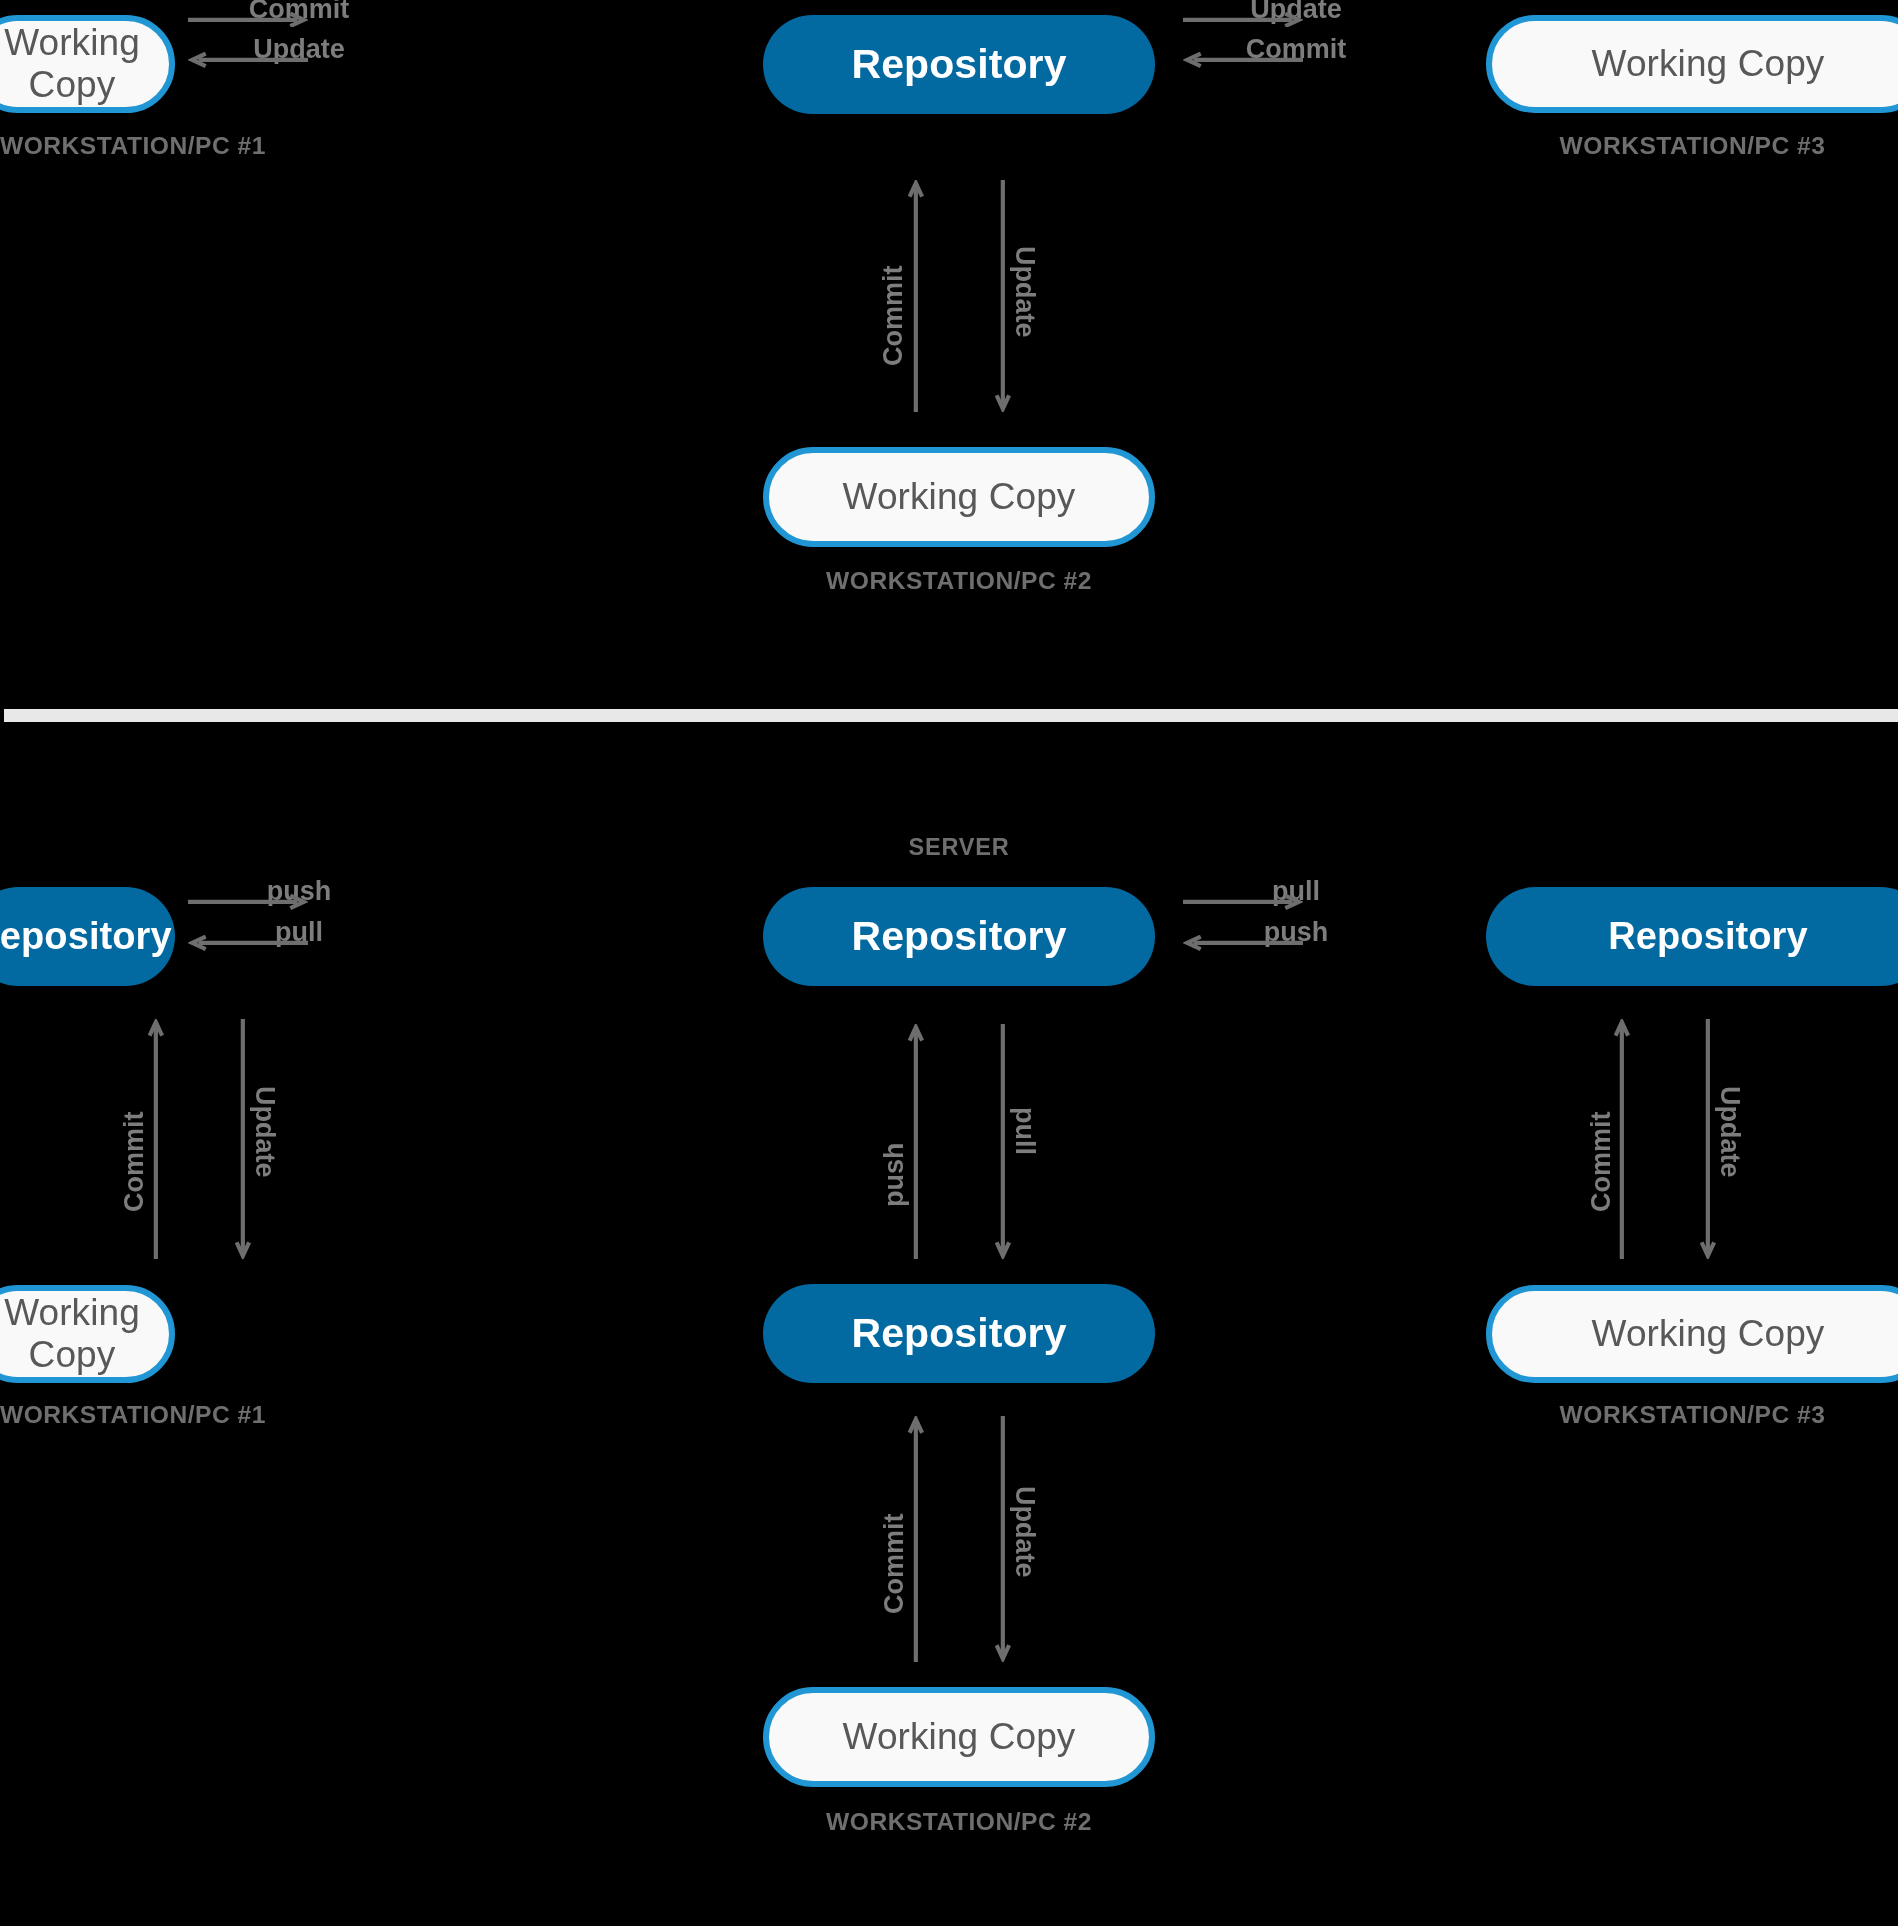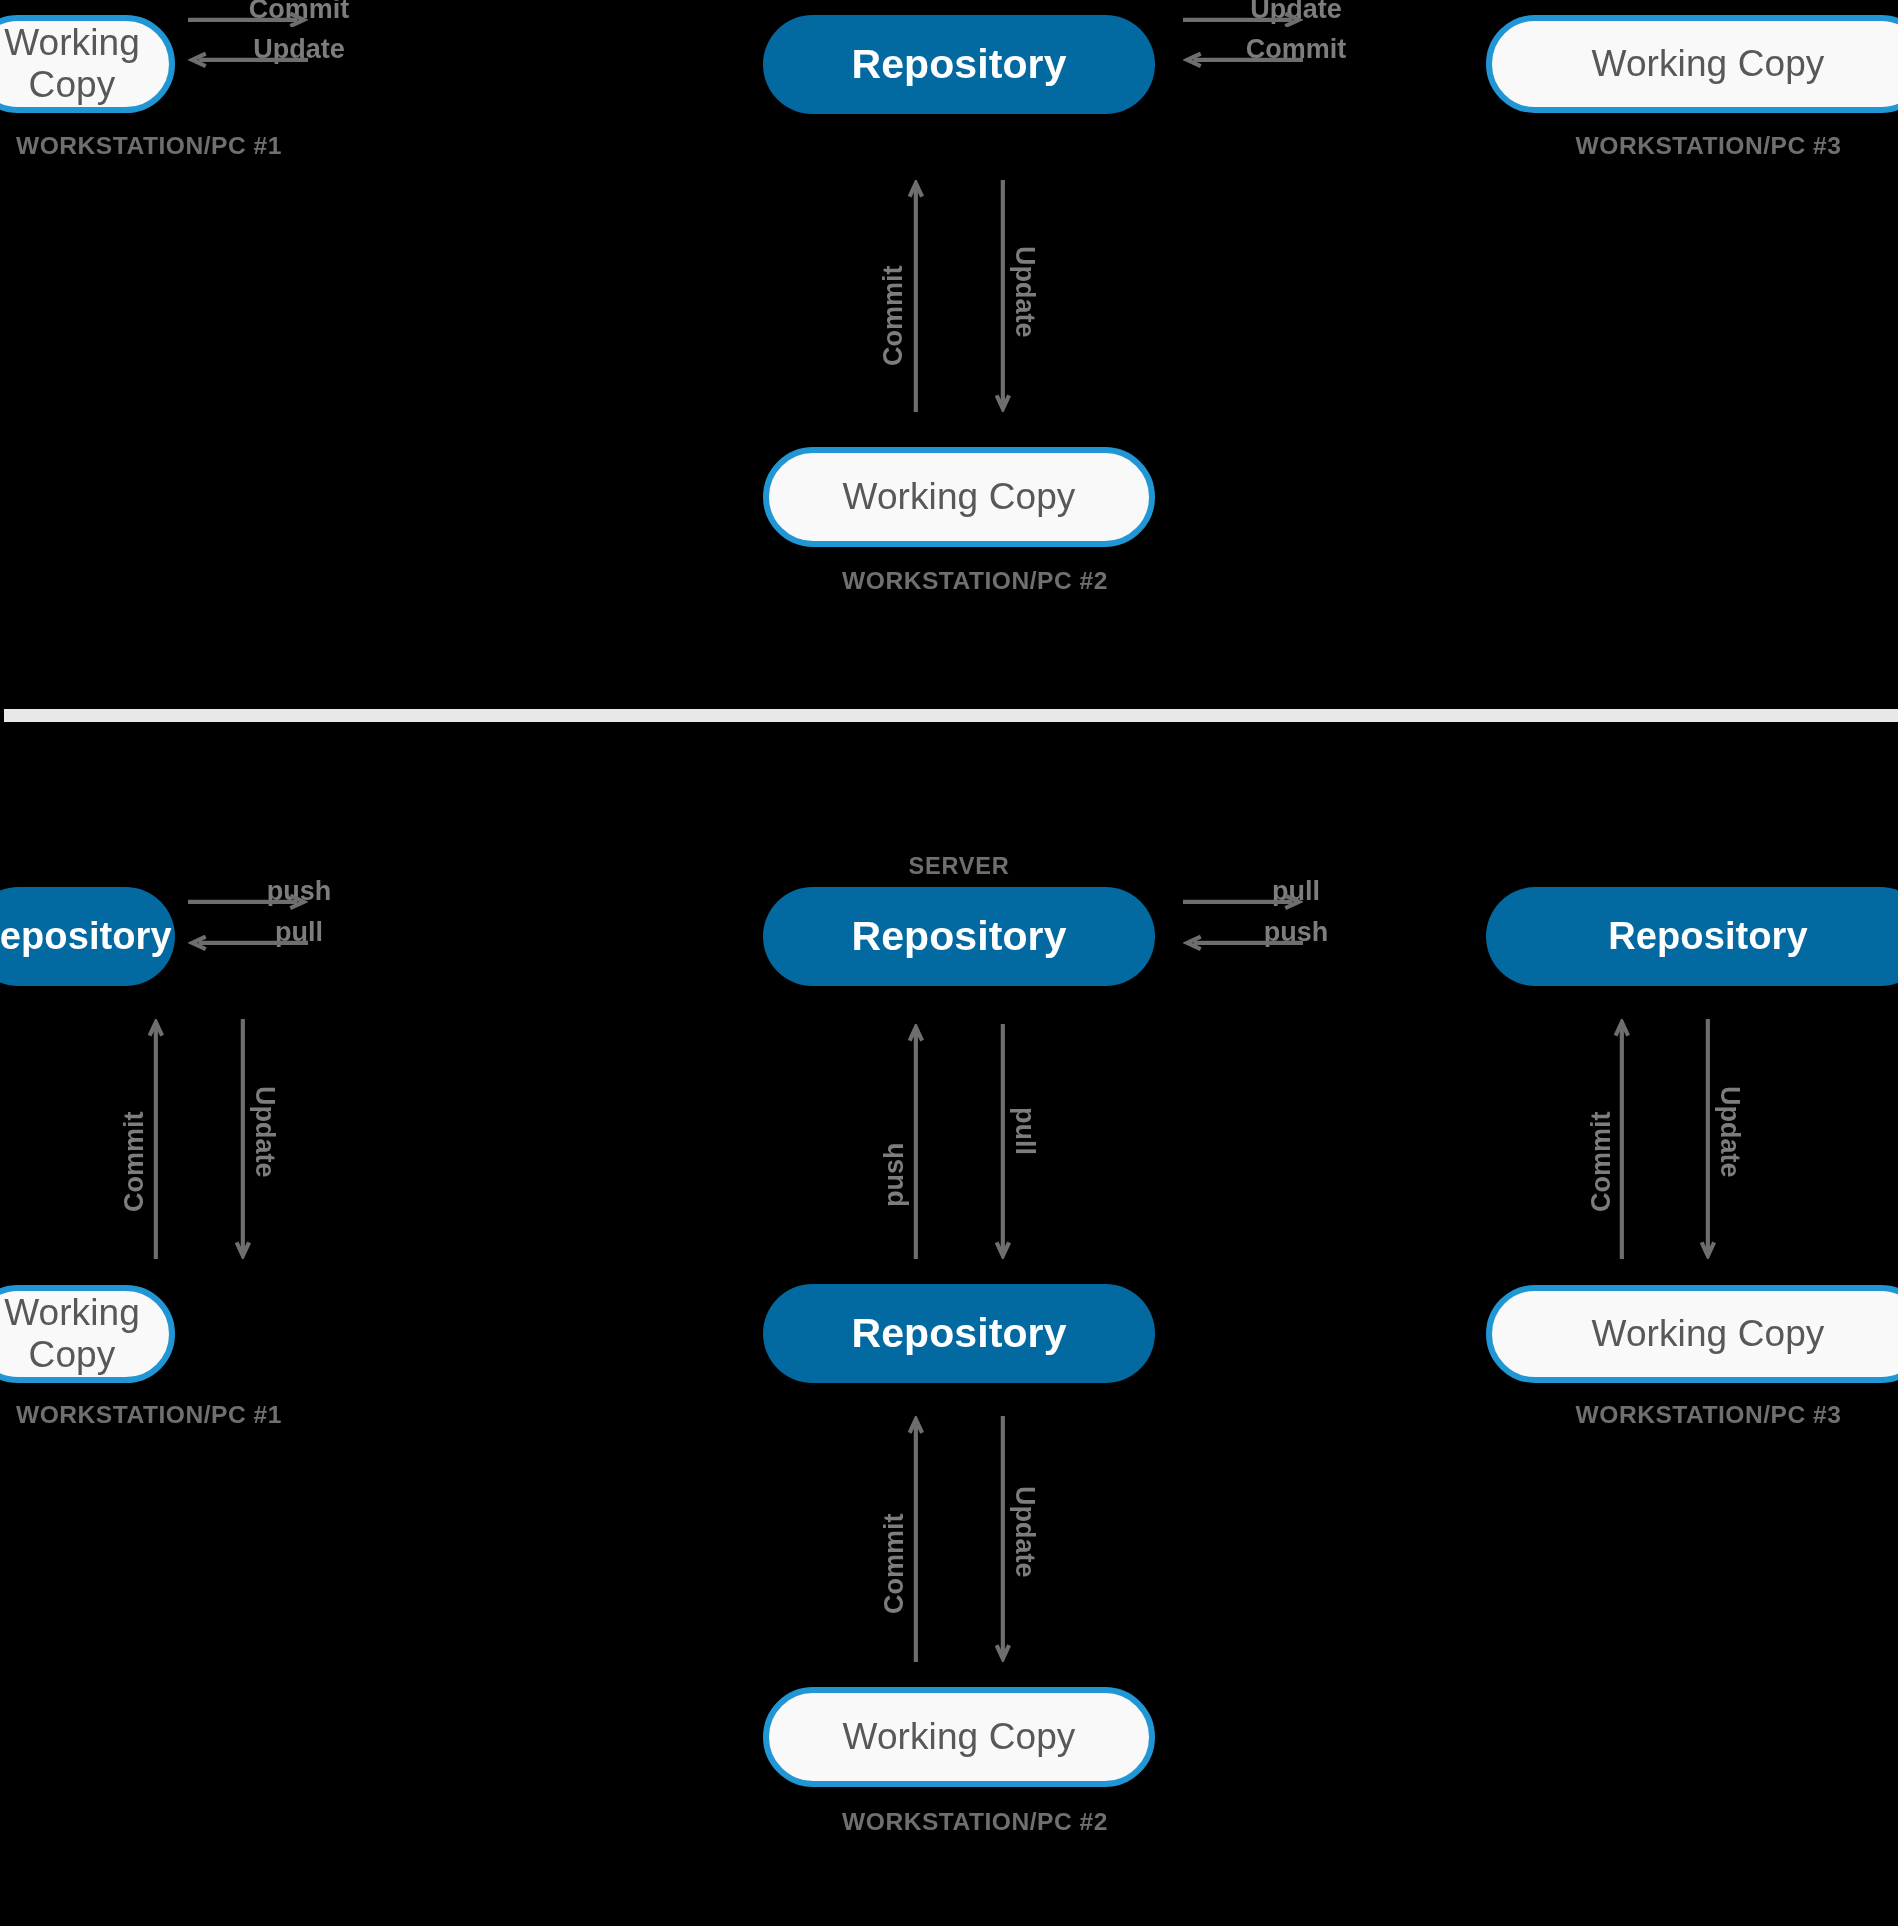--- a/index.html
+++ b/index.html
@@ -39,21 +39,20 @@
     font-weight:normal;
   }
   .node-label{
     position:absolute;
     color:#6f6f6f;
     font-weight:bold;
     font-size:24.6px;
     letter-spacing:0.5px;
     white-space:nowrap;
     text-align:center;
-    padding-left:16px;
   }
   .cap-label{
     position:absolute;
     color:#6f6f6f;
     font-weight:bold;
     font-size:23.5px;
     letter-spacing:0.8px;
     white-space:nowrap;
     text-align:center;
   }
@@ -147,21 +146,21 @@
   <div class="node node-wc" style="left:1486px;top:14.6px;width:444px;height:98px;font-size:37px;">
     <span>Working Copy</span>
   </div>
   <div class="node-label" style="left:1486px;top:132px;width:413px;">WORKSTATION/PC #3</div>
 </div>
 
 <div id="divider"></div>
 
 <div class="panel" id="panel-bottom">
 
-  <div class="cap-label" style="left:763px;top:127px;width:392px;">SERVER</div>
+  <div class="cap-label" style="left:763px;top:108px;width:392px;">SERVER</div>
 
   <div class="node node-repo" style="left:-31px;top:161px;width:206px;height:99px;font-size:38px;">
     <span>Repository</span>
   </div>
 
   <div class="edge-label" style="left:218px;top:150px;width:162px;text-align:center;">push</div>
   <div class="arrow-h" style="left:188px;top:168px;">
     <svg width="120" height="15.7" viewBox="0 0 230 30">
       <line x1="0" y1="15" x2="210" y2="15" stroke="#6e6e6e" stroke-width="8"></line>
       <polyline points="196,3 222,15 196,27" fill="none" stroke="#6e6e6e" stroke-width="8" stroke-linejoin="miter"></polyline>

